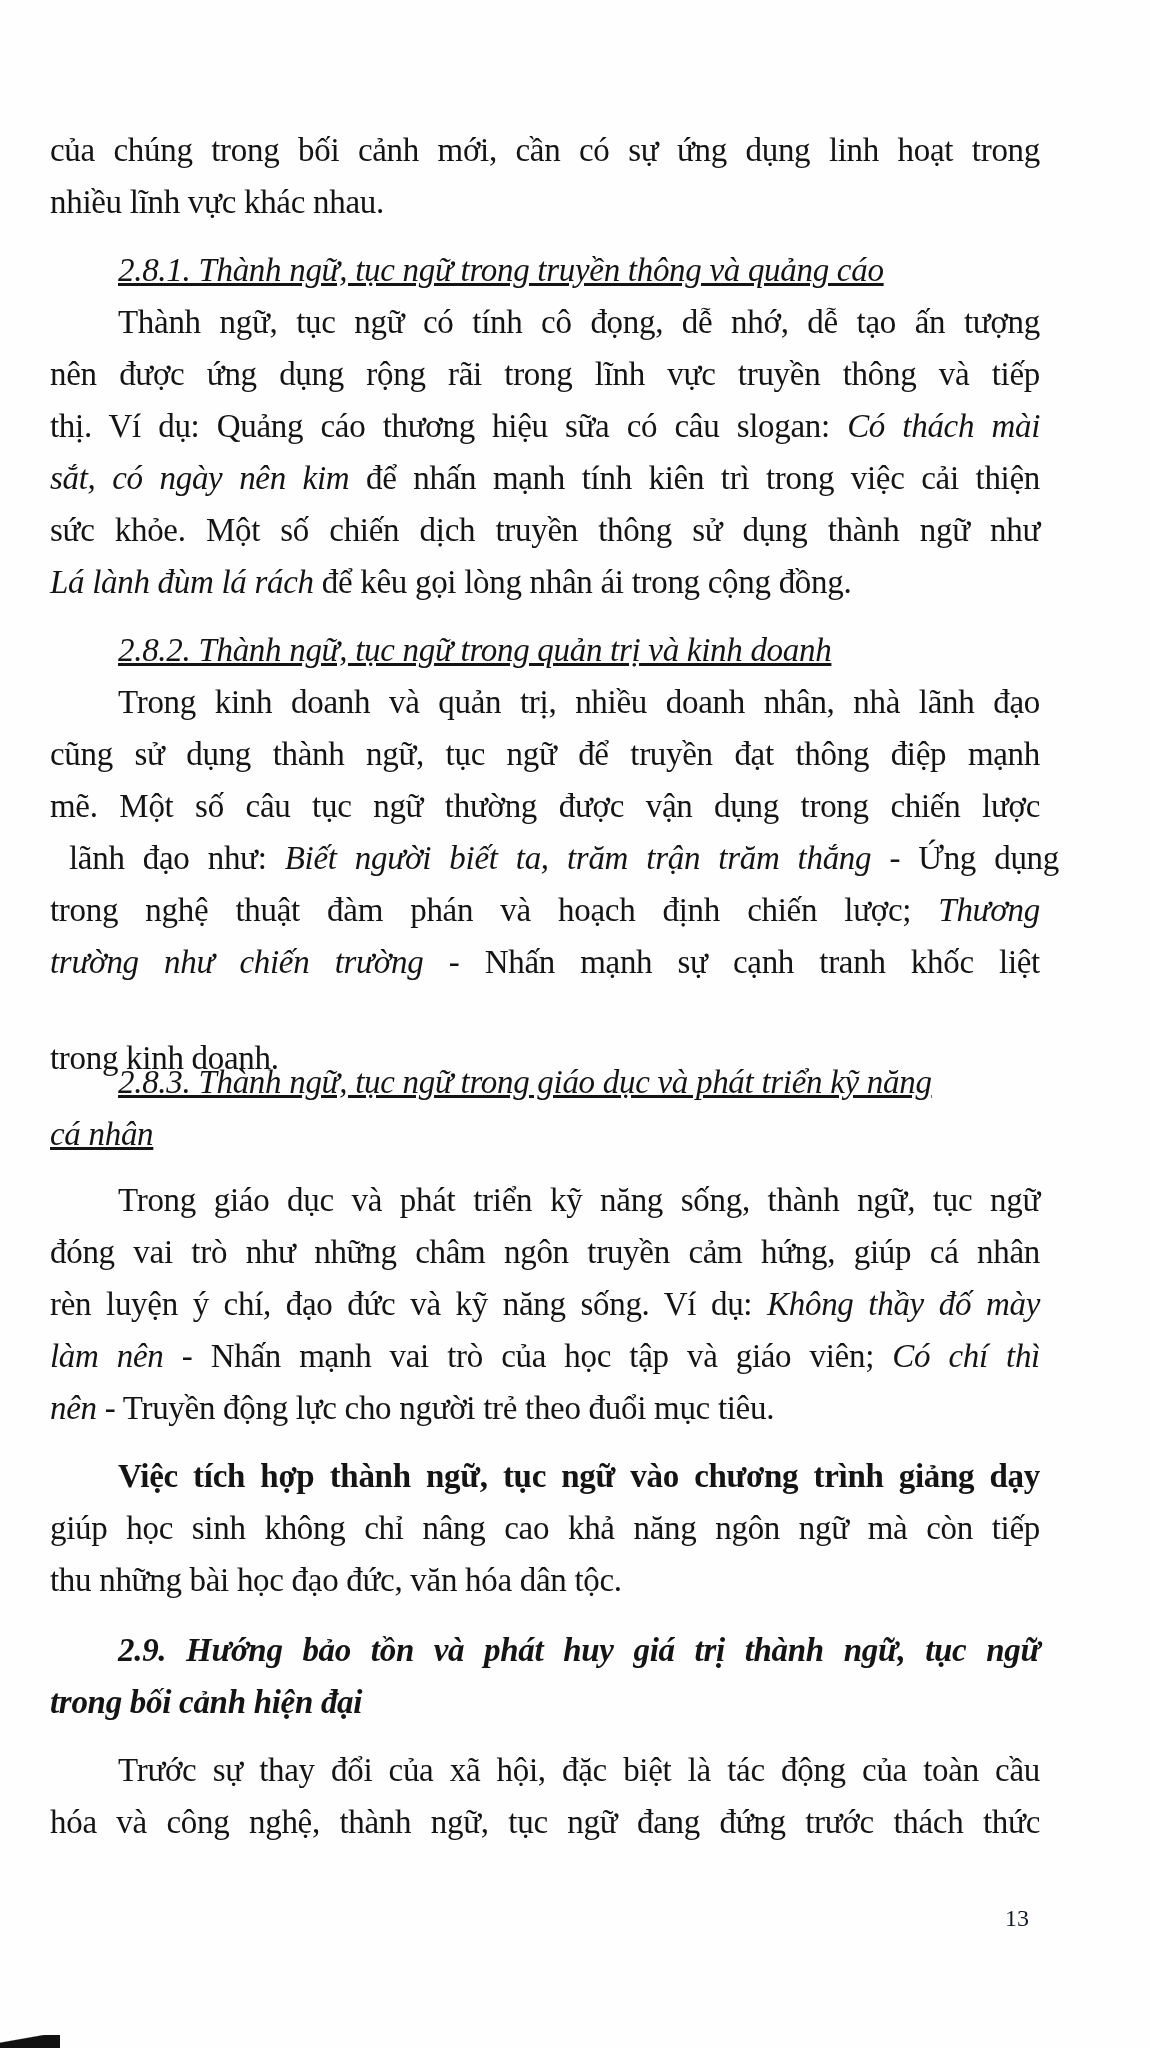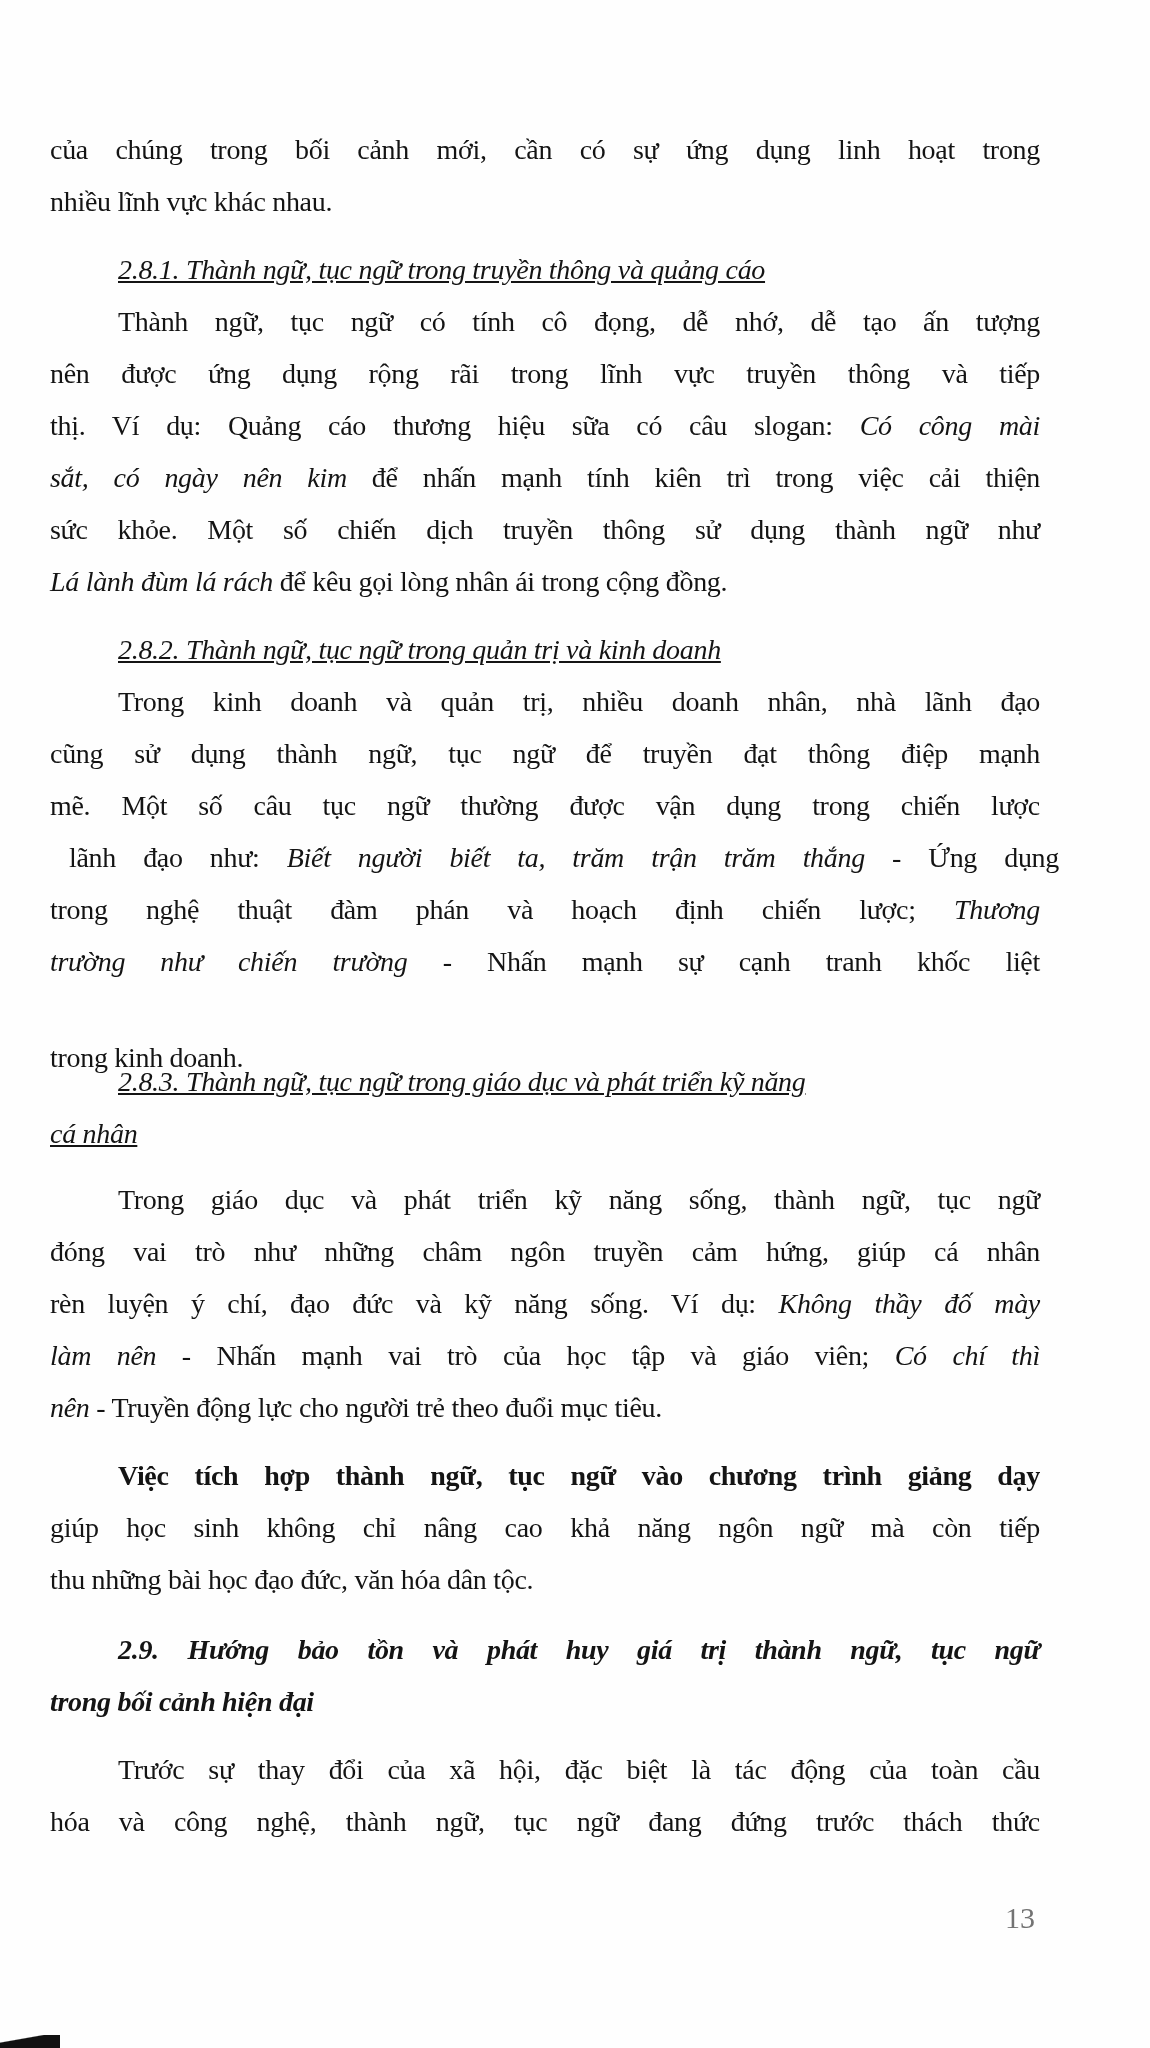--- a/index.html
+++ b/index.html
@@ -5,49 +5,49 @@
   html, body { margin: 0; padding: 0; background: #ffffff; }
   body { width: 1150px; height: 2048px; position: relative; overflow: hidden; }
   .page {
     position: absolute; left: 0; top: 0; width: 1150px; height: 2048px;
     background: #fefefe;
     font-family: "Liberation Serif", "DejaVu Serif", serif;
     color: #141414;
   }
   .line {
     position: absolute; left: 50px; width: 990px;
-    font-size: 28px; line-height: 40px; white-space: nowrap;
+    font-size: 33px; line-height: 40px; white-space: nowrap;
     letter-spacing: -0.3px;
     text-align: justify; text-align-last: justify;
   }
   .line.last { text-align-last: left; }
   .line.indent { left: 118px; width: 922px; }
   .line.subhead { font-style: italic; text-align-last: left; text-decoration: underline; }
   .line.head { font-style: italic; font-weight: bold; }
   i { font-style: italic; }
   .page-number {
-    position: absolute; left: 1005px; top: 1900px; font-size: 30px; line-height: 36px;
-    font-family: "Liberation Serif", serif; color: #737373;
+    position: absolute; left: 1005px; top: 1900px; font-size: 24px; line-height: 36px;
+    font-family: "Liberation Serif", serif; color: #0f172a;
   }
   .edge-shadow {
     position: absolute; left: 0; top: 2035px; width: 60px; height: 13px;
     background: linear-gradient(170deg, transparent 30%, #111 35%);
   }
 </style>
 </head>
 <body>
 
 <div class="page">
   <div id="text-layer">
       <div class="line" style="top: 130px;"><span>của chúng trong bối cảnh mới, cần có sự ứng dụng linh hoạt trong</span></div>
       <div class="line last" style="top: 182px;"><span>nhiều lĩnh vực khác nhau.</span></div>
       <div class="line indent subhead last" style="top: 250px;"><i>2.8.1. Thành ngữ, tục ngữ trong truyền thông và quảng cáo</i></div>
       <div class="line indent" style="top: 302px;"><span>Thành ngữ, tục ngữ có tính cô đọng, dễ nhớ, dễ tạo ấn tượng</span></div>
       <div class="line" style="top: 354px;"><span>nên được ứng dụng rộng rãi trong lĩnh vực truyền thông và tiếp</span></div>
-      <div class="line" style="top: 406px;"><span>thị. Ví dụ: Quảng cáo thương hiệu sữa có câu slogan: </span><i>Có công mài</i></div>
+      <div class="line" style="top: 406px;"><span>thị. Ví dụ: Quảng cáo thương hiệu sữa có câu slogan: </span><i>Có thách mài</i></div>
       <div class="line" style="top: 458px;"><i>sắt, có ngày nên kim</i><span> để nhấn mạnh tính kiên trì trong việc cải thiện</span></div>
       <div class="line" style="top: 510px;"><span>sức khỏe. Một số chiến dịch truyền thông sử dụng thành ngữ như</span></div>
       <div class="line last" style="top: 562px;"><i>Lá lành đùm lá rách</i><span> để kêu gọi lòng nhân ái trong cộng đồng.</span></div>
       <div class="line indent subhead last" style="top: 630px;"><i>2.8.2. Thành ngữ, tục ngữ trong quản trị và kinh doanh</i></div>
       <div class="line indent" style="top: 682px;"><span>Trong kinh doanh và quản trị, nhiều doanh nhân, nhà lãnh đạo</span></div>
       <div class="line" style="top: 734px;"><span>cũng sử dụng thành ngữ, tục ngữ để truyền đạt thông điệp mạnh</span></div>
       <div class="line" style="top: 786px;"><span>mẽ. Một số câu tục ngữ thường được vận dụng trong chiến lược</span></div>
       <div class="line" style="top: 838px; margin-left: 19px;"><span>lãnh đạo như: </span><i>Biết người biết ta, trăm trận trăm thắng</i><span> - Ứng dụng</span></div>
       <div class="line" style="top: 890px;"><span>trong nghệ thuật đàm phán và hoạch định chiến lược; </span><i>Thương</i></div>
       <div class="line" style="top: 942px;"><i>trường như chiến trường</i><span> - Nhấn mạnh sự cạnh tranh khốc liệt</span></div>

